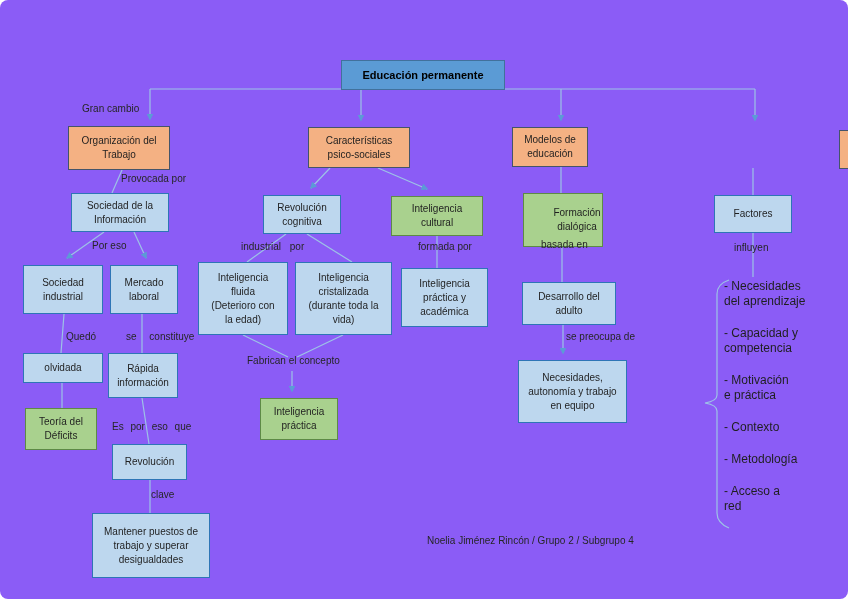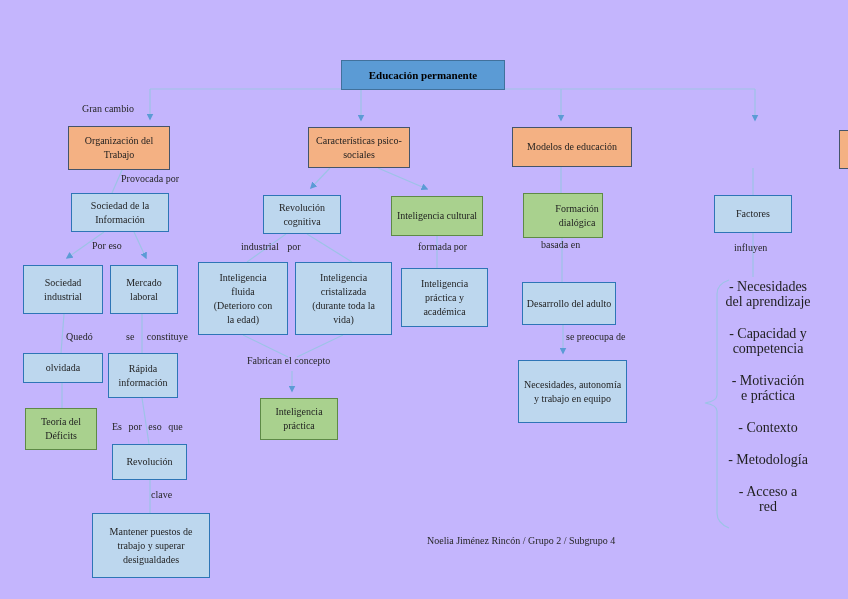--- a/index.html
+++ b/index.html
@@ -1,38 +1,38 @@
 <!DOCTYPE html>
 <html style="--root-fill: #5B9BD5; --root-border: #41719C; --topic-fill: #F4B183; --topic-border: #44546A; --concept-fill: #BDD7EE; --concept-border: #2E75B6; --highlight-fill: #A9D18E; --highlight-border: #5E8A46; --connector: #9DC3E6; --arrow: #5B9BD5;"><head>
 <meta charset="utf-8">
 <style>
   html,body{margin:0;padding:0;background:#ffffff;}
   #canvas{
-    position:relative;width:848px;height:599px;overflow:hidden;background:#c4b5fd;
-    font-family:Liberation Serif, serif;color:#1f1f1f;
+    position:relative;width:848px;height:599px;overflow:hidden;background:#8b5cf6;
+    font-family:Liberation Sans, sans-serif;color:#1f1f1f;border-radius:8px;
   }
   svg.wires{position:absolute;left:0;top:0;width:848px;height:599px;pointer-events:none;}
   .edge{stroke:var(--connector,#9DC3E6);stroke-width:1.2;fill:none;}
   .box{
     position:absolute;box-sizing:border-box;display:flex;align-items:center;justify-content:center;
     text-align:center;font-size:10px;line-height:14px;padding:2px 3px;white-space:pre-line;
   }
   .blue{background:var(--concept-fill,#BDD7EE);border:1.4px solid var(--concept-border,#2E75B6);}
   .green{background:var(--highlight-fill,#A9D18E);border:1.4px solid var(--highlight-border,#5E8A46);}
   .orange{background:var(--topic-fill,#F4B183);border:1.5px solid var(--topic-border,#44546A);}
   .root{
     background:var(--root-fill,#5B9BD5);border:1.6px solid var(--root-border,#41719C);
     font-weight:bold;font-size:11px;color:#000;
   }
   .lbl{position:absolute;font-size:10px;color:#262626;white-space:nowrap;}
   .ws4{word-spacing:4px;} .ws6{word-spacing:6px;} .ws10{word-spacing:10px;}
   .factor-list{
     position:absolute;left:724px;top:279px;width:88px;display:flex;flex-direction:column;gap:17px;
   }
-  .factor-item{font-size:14px;line-height:15px;text-align:center;white-space:pre-line;}
+  .factor-item{font-size:12px;line-height:15px;white-space:pre-line;}
   .footer{position:absolute;left:427px;top:535px;font-size:10px;color:#262626;white-space:nowrap;}
 </style>
 </head>
 <body>
 
 <div id="canvas">
 
   <svg class="wires" viewBox="0 0 848 599">
     <defs>
       <marker id="arw" markerWidth="7" markerHeight="7" refX="5.5" refY="3.5" orient="auto" markerUnits="userSpaceOnUse">
@@ -65,27 +65,27 @@
     <path class="edge" d="M563 325 V353" marker-end="url(#arw)"></path>
     <path class="edge" d="M753 168 V195"></path>
     <path class="edge" d="M753 233 V277"></path>
     <path class="edge" d="M729 280 Q717 284 717 294 L717 395 Q717 401 705 403 Q717 405 717 411 L717 513 Q717 523 729 528"></path>
   </svg>
 
   <div class="box root" style="left:341px;top:60px;width:164px;height:30px;">Educación permanente</div>
 
   <div class="box orange" style="left:68px;top:126px;width:102px;height:44px;">Organización del Trabajo</div>
   <div class="box orange" style="left:308px;top:127px;width:102px;height:41px;">Características psico-sociales</div>
-  <div class="box orange" style="left:512px;top:127px;width:120px;height:40px;">Modelos de educación</div>
+  <div class="box orange" style="left:512px;top:127px;width:76px;height:40px;">Modelos de educación</div>
   <div class="box orange" style="left:839px;top:130px;width:12px;height:39px;"></div>
 
   <div class="box blue" style="left:71px;top:193px;width:98px;height:39px;">Sociedad de la Información</div>
   <div class="box blue" style="left:263px;top:195px;width:78px;height:39px;">Revolución cognitiva</div>
   <div class="box green" style="left:391px;top:196px;width:92px;height:40px;">Inteligencia cultural</div>
-  <div class="box green" style="left:523px;top:193px;width:80px;height:45px;padding-left:31px;">Formación dialógica</div>
+  <div class="box green" style="left:523px;top:193px;width:80px;height:54px;padding-left:31px;">Formación dialógica</div>
   <div class="box blue" style="left:714px;top:195px;width:78px;height:38px;">Factores</div>
 
   <div class="box blue" style="left:23px;top:265px;width:80px;height:49px;">Sociedad industrial</div>
   <div class="box blue" style="left:110px;top:265px;width:68px;height:49px;">Mercado laboral</div>
   <div class="box blue" style="left:198px;top:262px;width:90px;height:73px;">Inteligencia
 fluida
 (Deterioro con
 la edad)</div>
   <div class="box blue" style="left:295px;top:262px;width:97px;height:73px;">Inteligencia
 cristalizada

